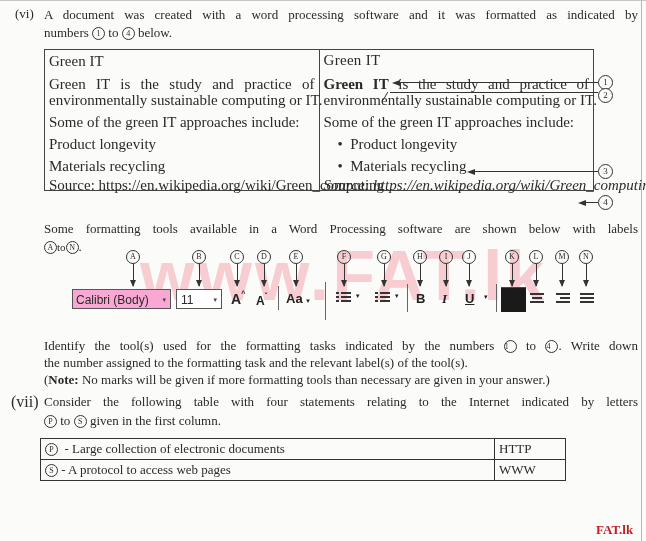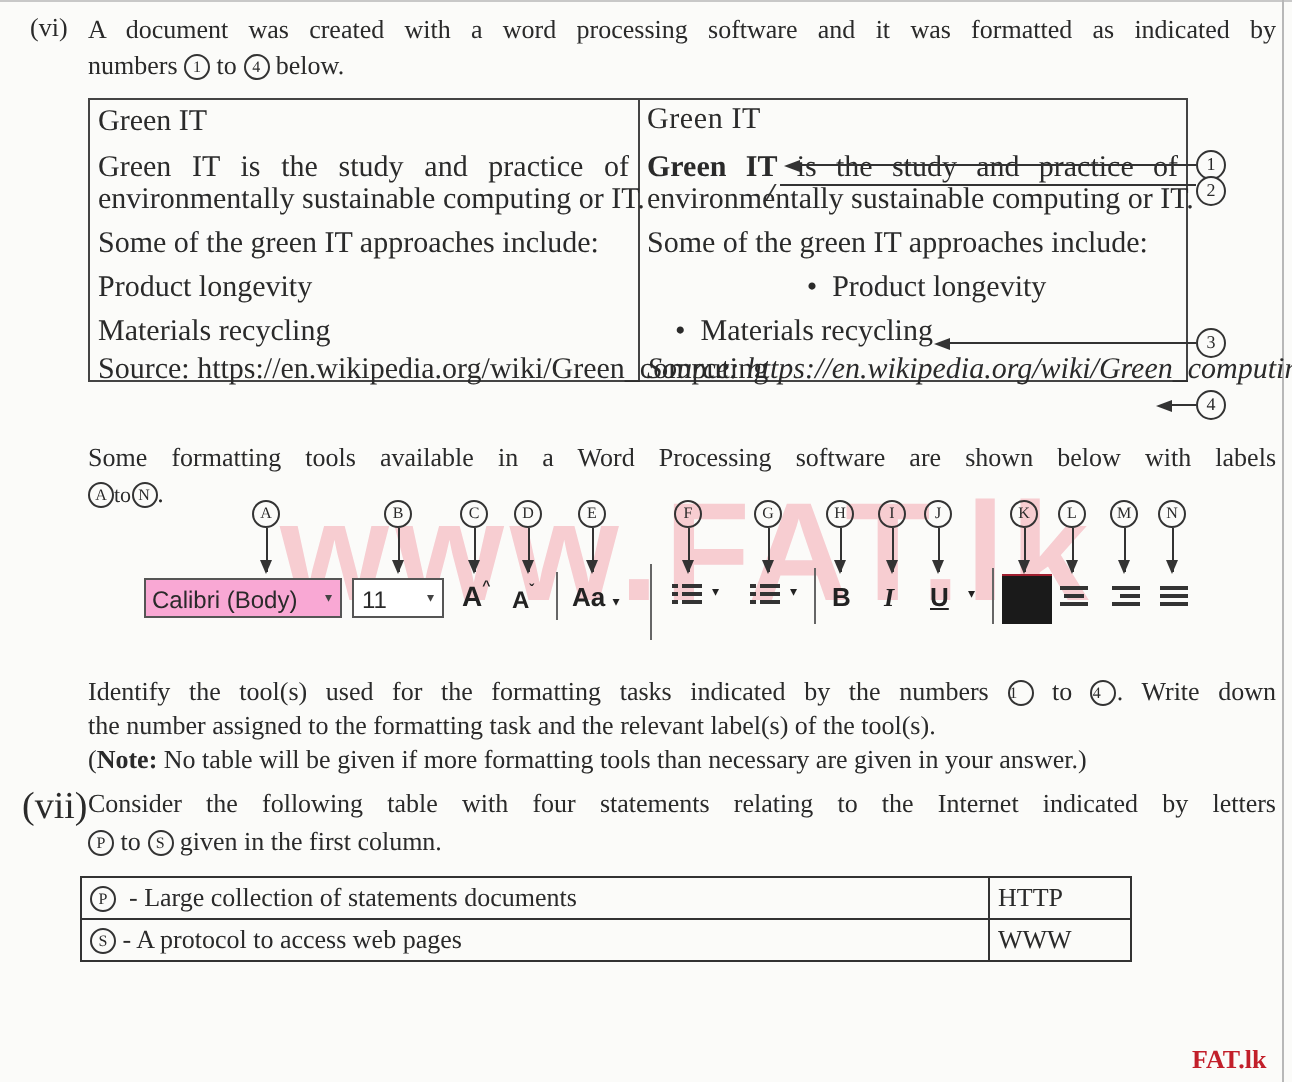--- a/index.html
+++ b/index.html
@@ -82,21 +82,21 @@
         <div class="line" style="top:108px;">Materials recycling</div>
         <div class="line src" style="top:127px;">Source: https://en.wikipedia.org/wiki/Green_computing</div>
       </div>
     </td>
     <td style="padding:0;">
       <div class="cell">
         <div class="line big" style="top:2px;">Green IT</div>
         <div class="line jl" style="top:26px;"><span class="bold">Green IT</span> <span>is the study and practice of</span></div>
         <div class="line" style="top:42px;">environmentally sustainable computing or IT.</div>
         <div class="line" style="top:64px;">Some of the green IT approaches include:</div>
-        <div class="line" style="top:86px; left:18px;text-align:center;"><span>•</span>&nbsp;&nbsp;<span>Product longevity</span></div>
+        <div class="line" style="top:86px; left:18px;"><span>•</span>&nbsp;&nbsp;<span>Product longevity</span></div>
         <div class="line" style="top:108px; left:18px;"><span>•</span>&nbsp;&nbsp;<span>Materials recycling</span></div>
         <div class="line src src-i" style="top:127px;">Source: https://en.wikipedia.org/wiki/Green_computing</div>
       </div>
     </td>
   </tr>
 </tbody>
   </table>
 
 <div class="arrowhead" style="left:392px; top:80px;"></div>
 <div class="arrowline" style="left:398px; top:82px; width:200px;"></div>
@@ -226,36 +226,36 @@
 
 <div class="para j" style="left:44px; top:337px; width:594px;">
   <span>Identify the tool(s) used for the formatting tasks indicated by the numbers</span>
   <span class="circ">1</span>
   <span>to</span>
   <span class="circ">4</span><span>. Write down</span>
 </div>
 <div class="para" style="left:44px; top:354px; width:594px;">the number assigned to the formatting task and the relevant label(s) of the tool(s).</div>
 <div class="para" style="left:44px; top:371px; width:600px; white-space:nowrap;">
   <span>(</span><b>Note:</b>
-  <span>No table will be given if more formatting tools than necessary are given in your answer.)</span>
-</div>
-
-<div class="abs" style="left:11px; top:393px; font-size:19px;">(vii)</div>
+  <span>No marks will be given if more formatting tools than necessary are given in your answer.)</span>
+</div>
+
+<div class="abs" style="left:11px; top:393px; font-size:16px;">(vii)</div>
 <div class="para j" style="left:44px; top:393px; width:594px;">Consider the following table with four statements relating to the Internet indicated by letters</div>
 <div class="para" style="left:44px; top:412px; width:300px;">
   <span class="circ">P</span>
   <span>to</span>
   <span class="circ">S</span>
   <span>given in the first column.</span>
 </div>
 
 <table class="t2">
   <tbody>
       <tr>
-    <td><span class="circ">P</span>&nbsp;&nbsp;<span>- Large collection of statements documents</span></td>
+    <td><span class="circ">P</span>&nbsp;&nbsp;<span>- Large collection of electronic documents</span></td>
     <td class="c2">HTTP</td>
   </tr>
   <tr>
     <td><span class="circ">S</span> <span>- A protocol to access web pages</span></td>
     <td class="c2">WWW</td>
   </tr>
 </tbody>
   </table>
 
 <div class="fatlk">FAT.lk</div>

